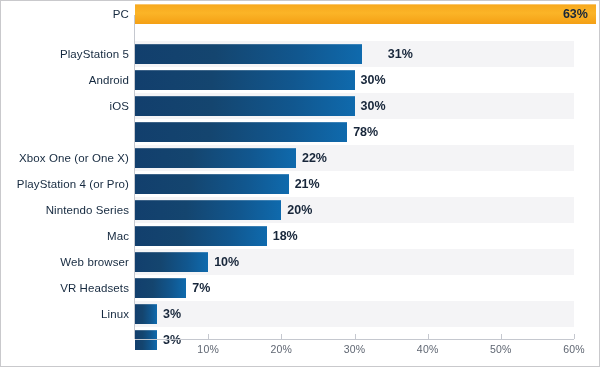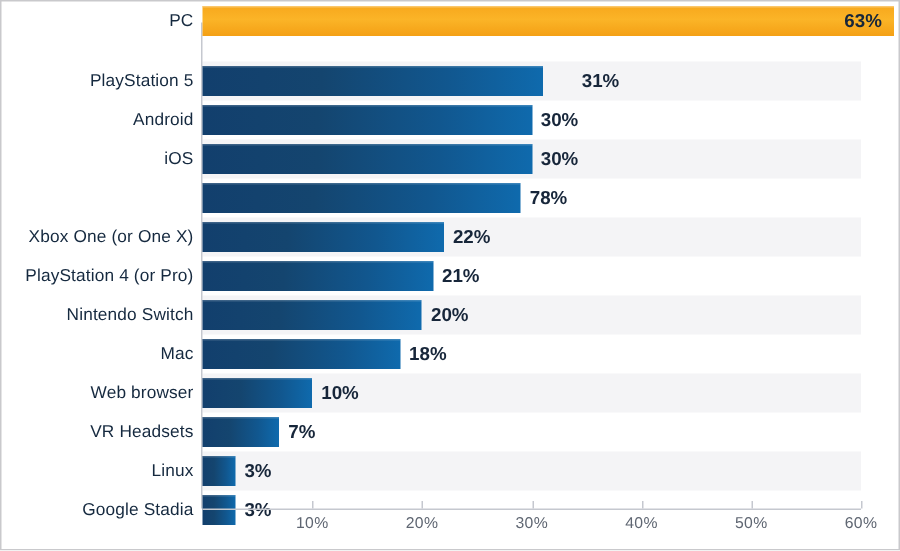--- a/index.html
+++ b/index.html
@@ -164,21 +164,21 @@
         <div class="cat-label">Xbox One (or One X)</div>
         <div class="bar" style="width: 160.967px;"></div>
         <div class="val-label outside" style="left: 294.967px;">22%</div>
       </div>
       <div class="row" style="top: 170px;">
         <div class="cat-label">PlayStation 4 (or Pro)</div>
         <div class="bar" style="width: 153.65px;"></div>
         <div class="val-label outside" style="left: 287.65px;">21%</div>
       </div>
       <div class="row" style="top: 196px;">
-        <div class="cat-label">Nintendo Switch</div>
+        <div class="cat-label">Nintendo Series</div>
         <div class="bar" style="width: 146.333px;"></div>
         <div class="val-label outside" style="left: 280.333px;">20%</div>
       </div>
       <div class="row" style="top: 222px;">
         <div class="cat-label">Mac</div>
         <div class="bar" style="width: 131.7px;"></div>
         <div class="val-label outside" style="left: 265.7px;">18%</div>
       </div>
       <div class="row" style="top: 248px;">
         <div class="cat-label">Web browser</div>
@@ -189,21 +189,20 @@
         <div class="cat-label">VR Headsets</div>
         <div class="bar" style="width: 51.2167px;"></div>
         <div class="val-label outside" style="left: 185.217px;">7%</div>
       </div>
       <div class="row" style="top: 300px;">
         <div class="cat-label">Linux</div>
         <div class="bar" style="width: 21.95px;"></div>
         <div class="val-label outside" style="left: 155.95px;">3%</div>
       </div>
       <div class="row" style="top: 326px;">
-        <div class="cat-label">Google Stadia</div>
         <div class="bar" style="width: 21.95px;"></div>
         <div class="val-label outside" style="left: 155.95px;">3%</div>
       </div>
     </div>
 
   <div id="axis-line"></div>
   <div id="ticks">
       <div class="tick" style="left: 207.167px;"></div>
       <div class="tick-label" style="left: 207.167px;">10%</div>
       <div class="tick" style="left: 280.333px;"></div>

